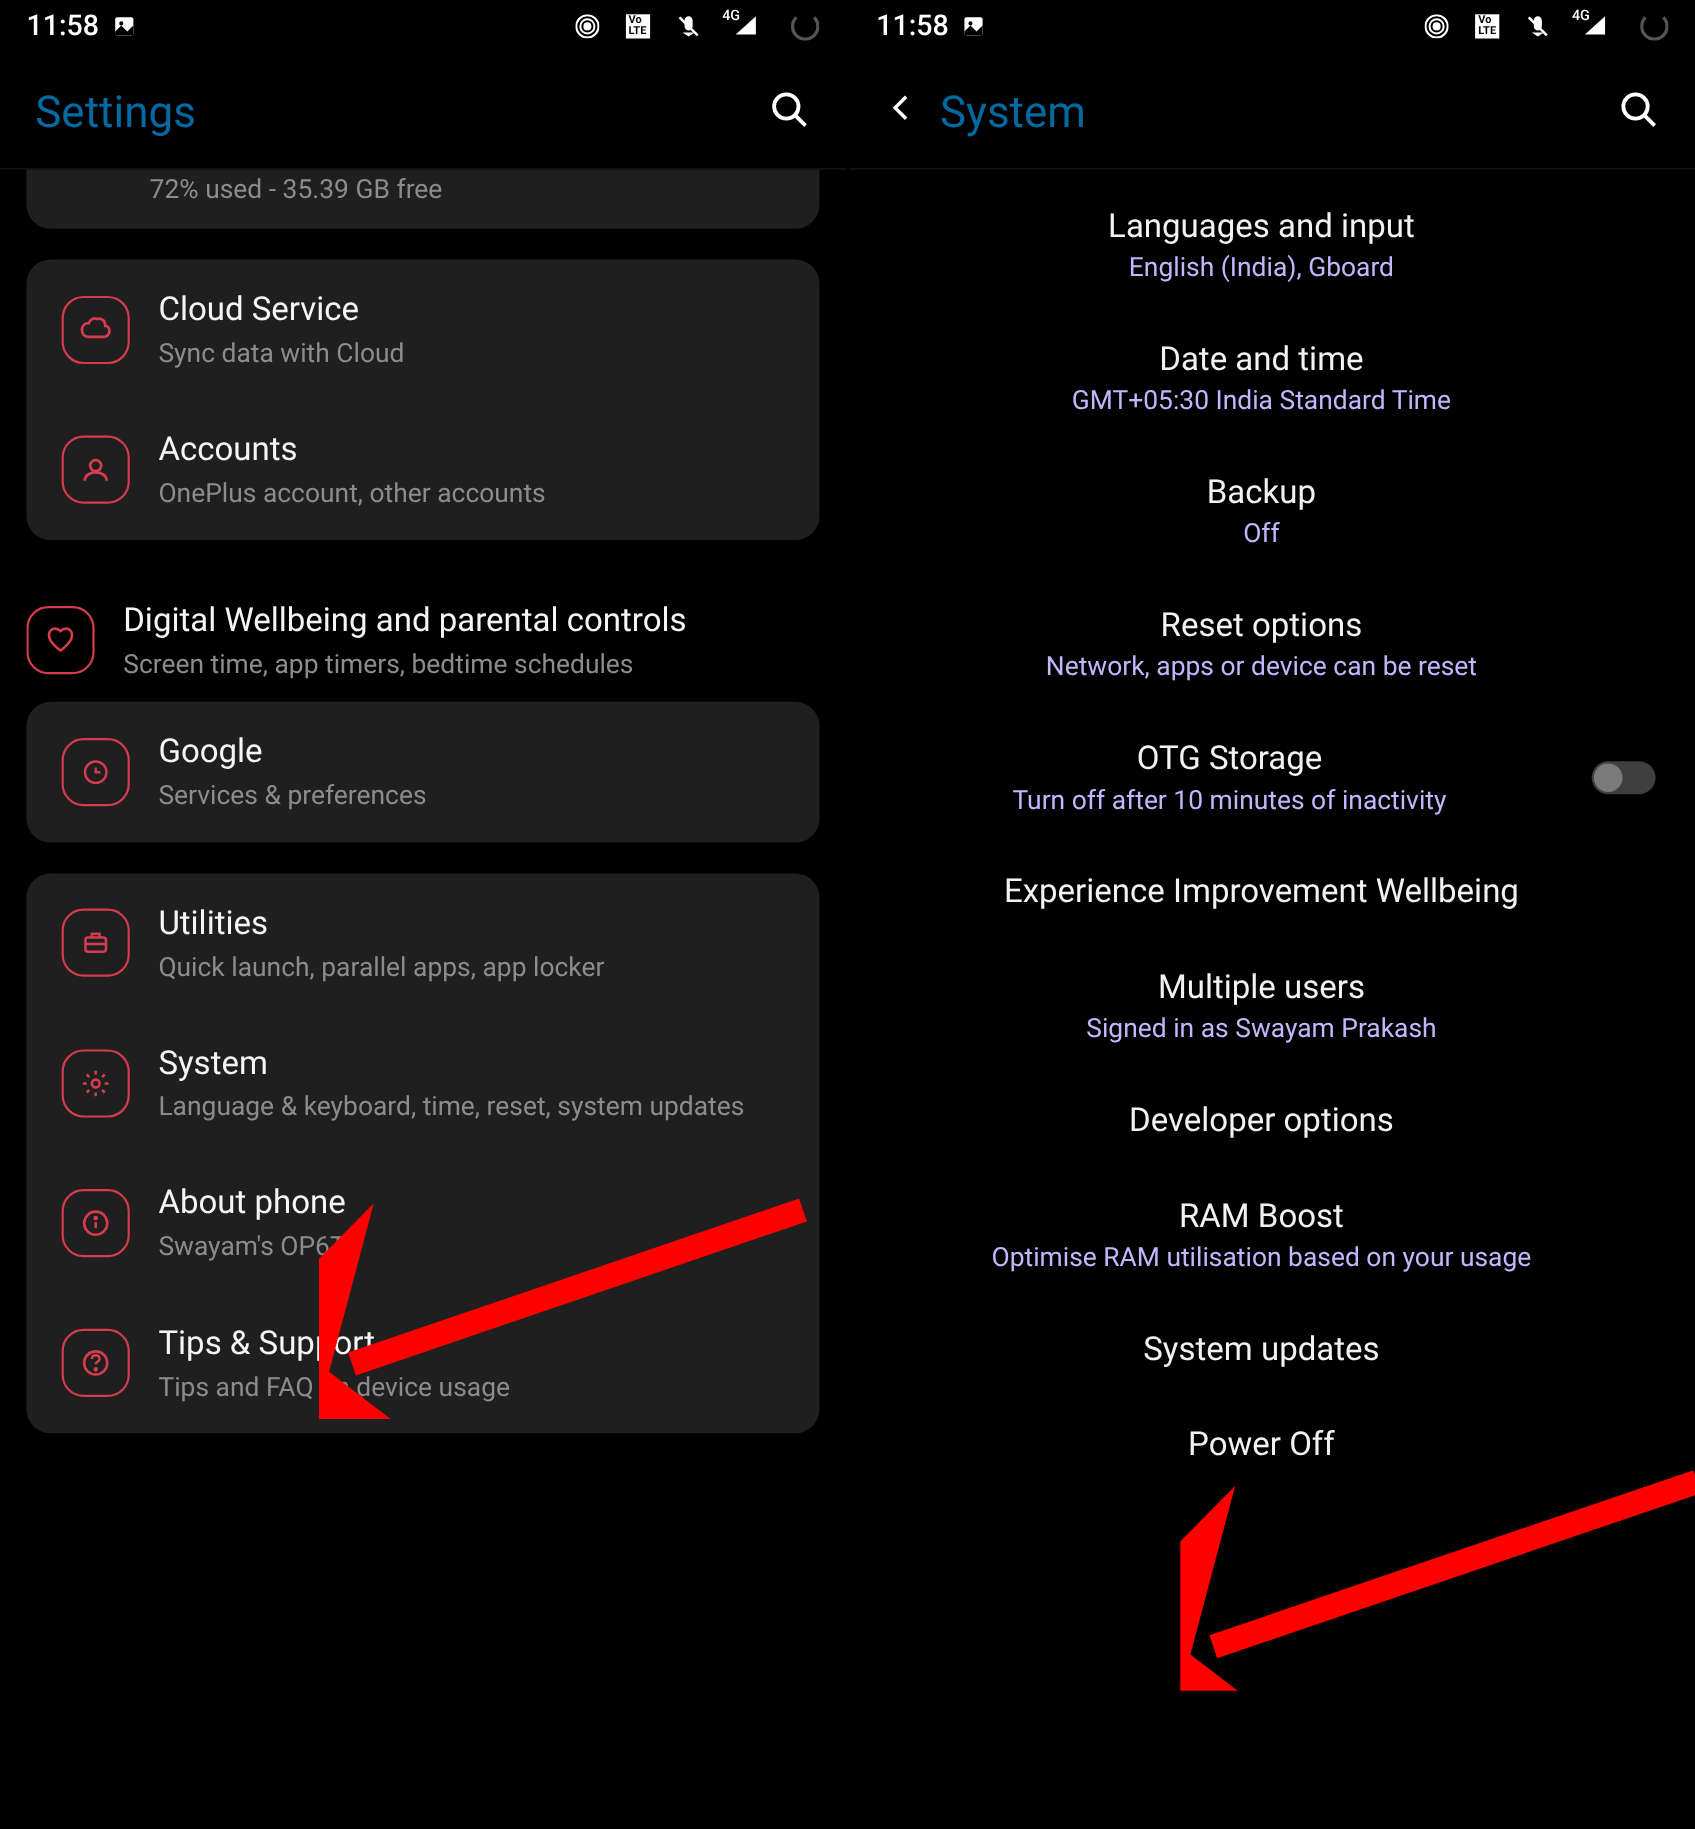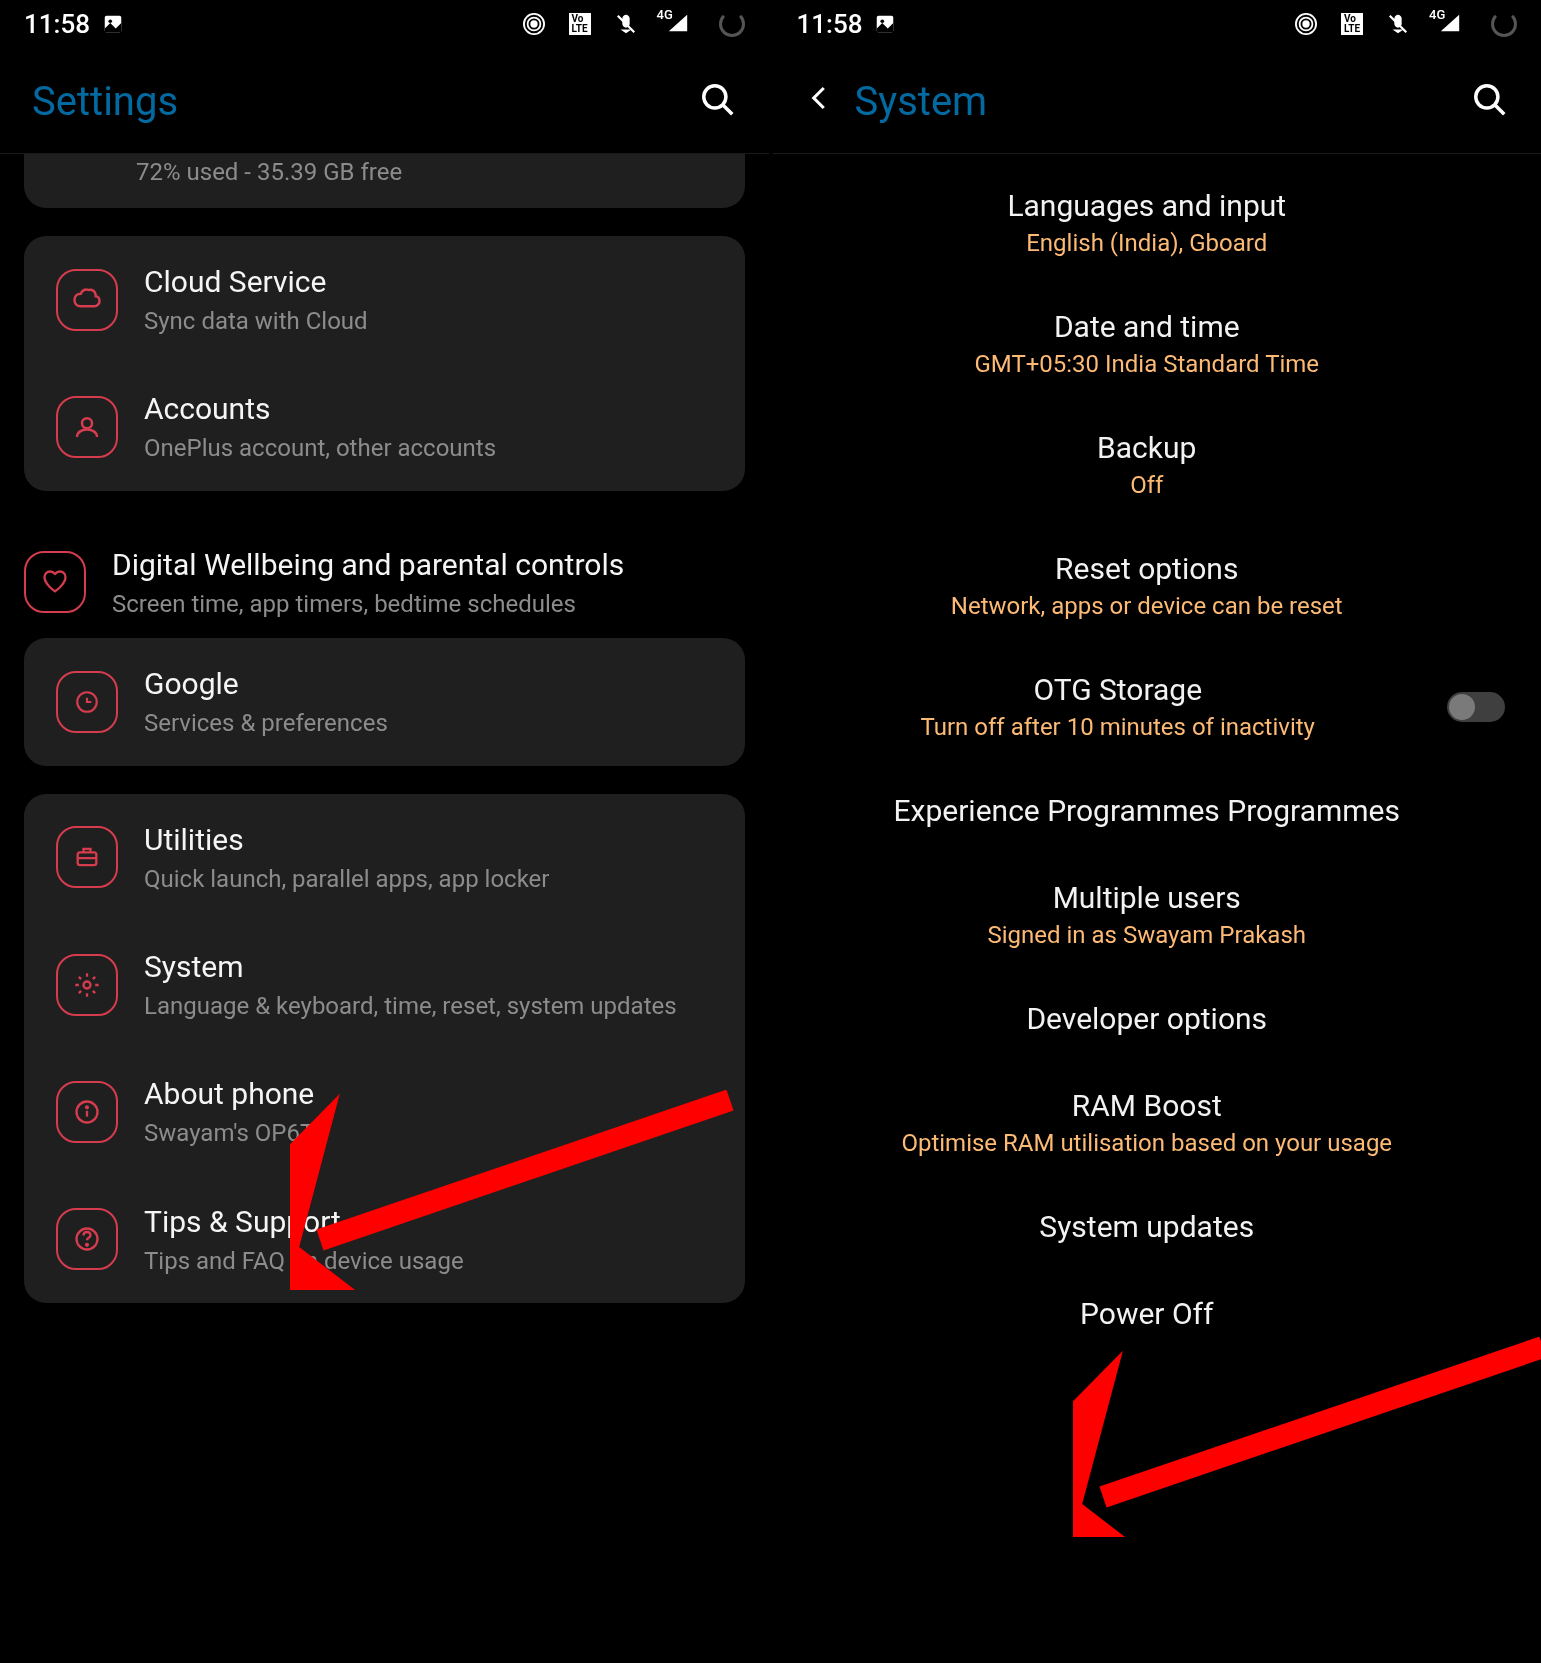--- a/index.html
+++ b/index.html
@@ -119,21 +119,21 @@
     text-align: center;
   }
   .r-item .item-text { padding-right: 20px; }
   .r-title {
     color: #f2f2f2;
     font-size: 30px;
     font-weight: 400;
     margin-bottom: 6px;
   }
   .r-sub {
-    color: #fdba74;
+    color: #c4b5fd;
     font-size: 24px;
   }
   
   .toggle {
     width: 58px;
     height: 30px;
     background: #3f3f3f;
     border-radius: 15px;
     position: relative;
     flex-shrink: 0;
@@ -425,21 +425,21 @@
     </div>
     <div class="r-item">
       <div class="item-text">
         <div class="r-title">OTG Storage</div>
         <div class="r-sub">Turn off after 10 minutes of inactivity</div>
       </div>
       <div class="toggle"></div>
     </div>
     <div class="r-item">
       <div class="item-text">
-        <div class="r-title" style="margin-bottom:0;">Experience Programmes Programmes</div>
+        <div class="r-title" style="margin-bottom:0;">Experience Improvement Wellbeing</div>
       </div>
     </div>
     <div class="r-item">
       <div class="item-text">
         <div class="r-title">Multiple users</div>
         <div class="r-sub">Signed in as Swayam Prakash</div>
       </div>
     </div>
     <div class="r-item">
       <div class="item-text">

